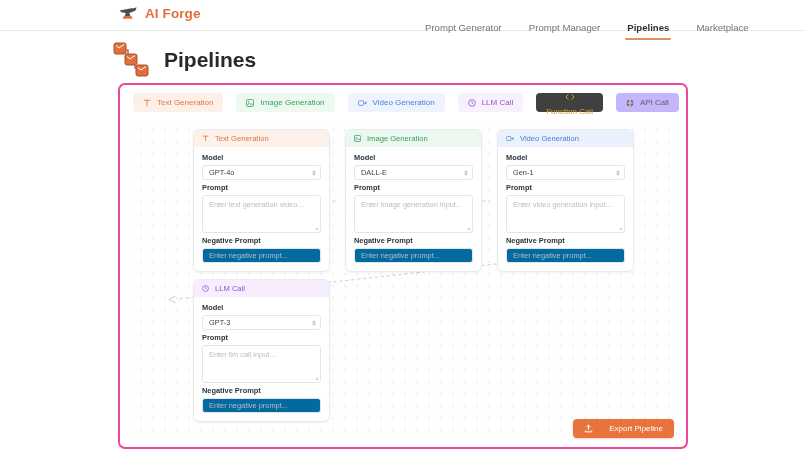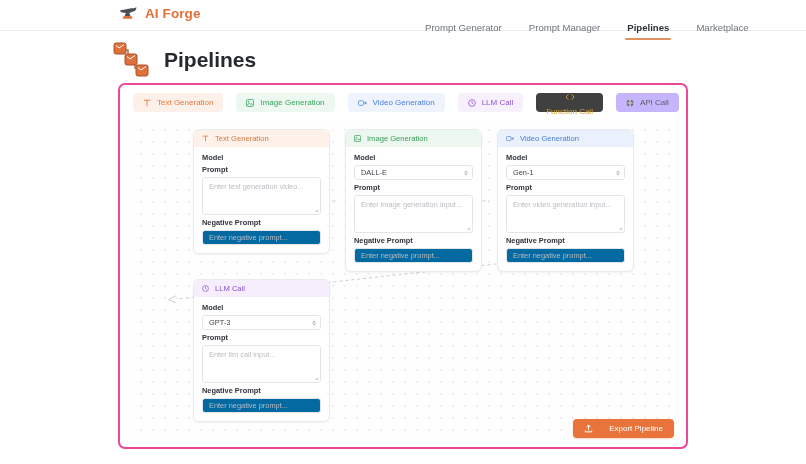--- a/index.html
+++ b/index.html
@@ -287,20 +287,27 @@
       <div class="node-head nh-text">
         <span>
           <svg width="7" height="7" viewBox="0 0 10 10">
               <path d="M1 1.6 H9 M5 1.6 V9" stroke="#d9773f" stroke-width="1.1" fill="none"></path>
             </svg>
         </span>
         <span>Text Generation</span>
       </div>
       <div class="node-body">
         <div class="field-label">Model</div>
+        <div class="select">
+          <span>GPT-4o</span>
+          <span class="stepper">
+              <i class="up"></i>
+              <i class="down"></i>
+            </span>
+        </div>
         <div class="field-label">Prompt</div>
         <div class="textarea">Enter text generation video...</div>
         <div class="field-label">Negative Prompt</div>
         <div class="input">Enter negative prompt...</div>
       </div>
     </div>
 
     <div class="node" style="left:213px; top:8px;">
       <div class="node-head nh-image">
         <span>

